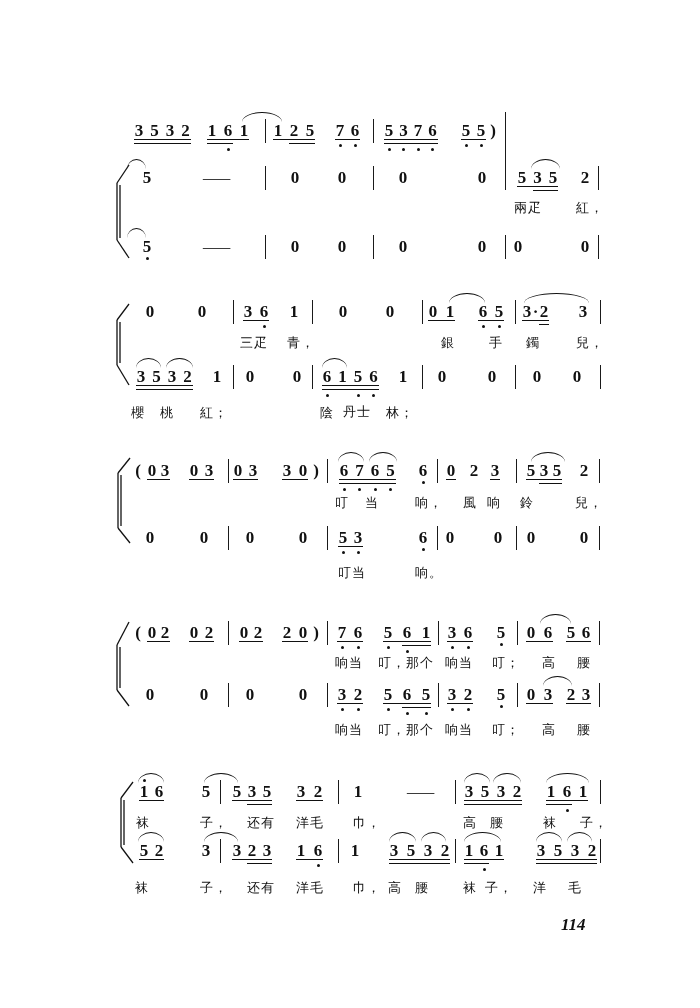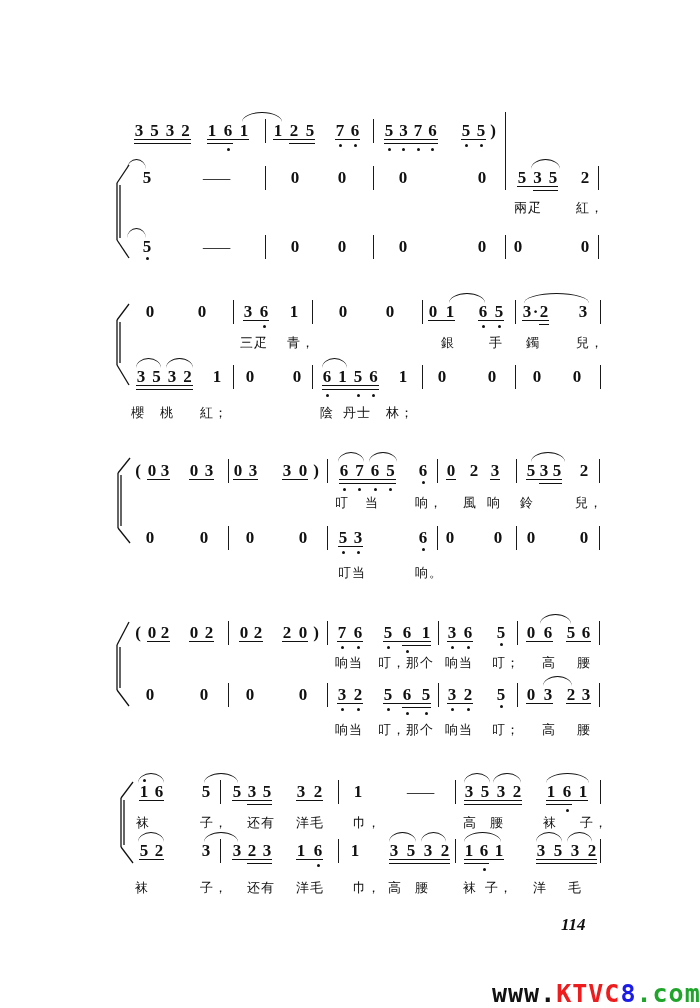--- a/index.html
+++ b/index.html
@@ -334,21 +334,21 @@
           <div class="bar" style="left: 515px; top: 365px; height: 24px;"></div>
           <div class="bar" style="left: 600px; top: 365px; height: 24px;"></div>
           <div class="arc" style="left: 136px; top: 358px; width: 25px;"></div>
           <div class="arc" style="left: 166px; top: 358px; width: 27px;"></div>
           <div class="arc" style="left: 322px; top: 358px; width: 25px;"></div>
           <div class="lyrics">
             <span class="lyric" style="left: 131px; top: 405px;">櫻</span>
             <span class="lyric" style="left: 160px; top: 405px;">桃</span>
             <span class="lyric" style="left: 200px; top: 405px;">紅；</span>
             <span class="lyric" style="left: 320px; top: 405px;">陰</span>
-            <span class="lyric" style="left: 343px; top: 405px;">丹士</span>
+            <span class="lyric" style="left: 343px; top: 405px; font-family: Liberation Mono, monospace;">丹士</span>
             <span class="lyric" style="left: 386px; top: 405px;">林；</span>
           </div>
         </div>
       </div>
       <div class="system">
         <div class="staff">
           <div class="grp">
             <span class="ch" style="left: 130px; top: 461px;">(</span>
           </div>
           <div class="grp">
@@ -823,16 +823,13 @@
             <span class="lyric" style="left: 415px; top: 880px;">腰</span>
             <span class="lyric" style="left: 463px; top: 880px;">袜</span>
             <span class="lyric" style="left: 485px; top: 880px;">子，</span>
             <span class="lyric" style="left: 533px; top: 880px;">洋</span>
             <span class="lyric" style="left: 568px; top: 880px;">毛</span>
           </div>
         </div>
       </div>
     </div>
   <div id="page-number">114</div>
-  <div id="watermark">
-    <span style="color: rgb(17, 17, 17);">www.</span><span style="color: rgb(238, 28, 28);">KTVC</span><span style="color: rgb(28, 28, 232);">8</span><span style="color: rgb(30, 165, 42);">.com</span>
-  </div>
 </div>
 
 </body></html>

